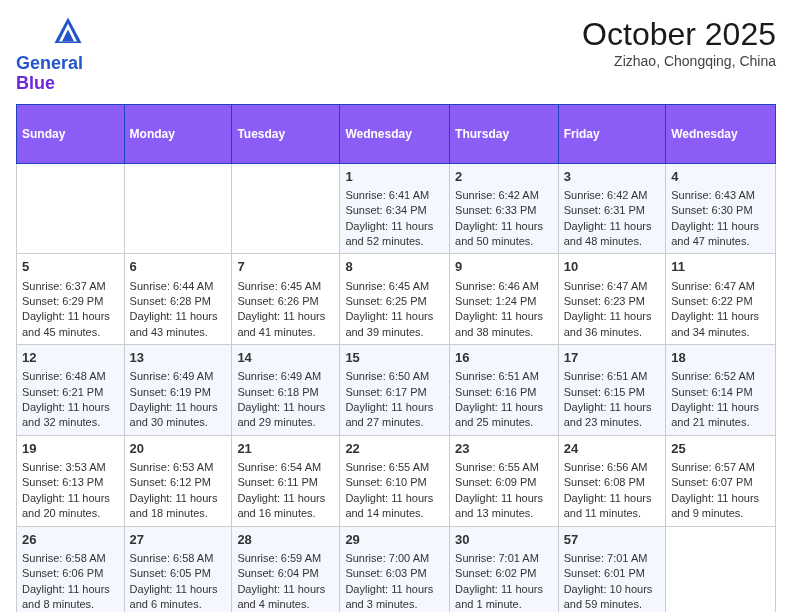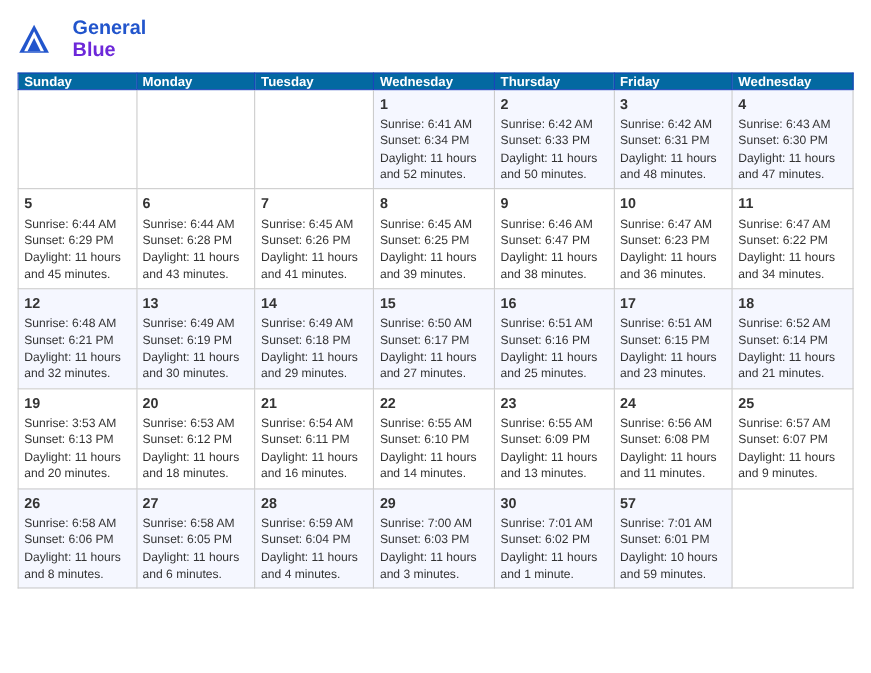--- a/index.html
+++ b/index.html
@@ -11,22 +11,23 @@
       padding: 16px;
     }
     .header {
       display: flex;
       justify-content: space-between;
       align-items: flex-start;
       margin-bottom: 10px;
     }
     .logo {
       display: flex;
-      align-items: center;
-      gap: 20px;
+      align-items: flex-end;
+      gap: 8px;
+      flex-direction: column;
     }
     .logo-text {
       font-size: 18px;
       font-weight: bold;
       color: #1a1a1a;
       line-height: 1.1;
     }
     .logo-text span {
       color: #2255cc;
     }
@@ -45,24 +46,24 @@
     .location {
       font-size: 14px;
       color: #444;
     }
     table {
       width: 100%;
       border-collapse: collapse;
       font-size: 11px;
     }
     thead tr th {
-      background-color: #0369a1;
+      background-color: #8b5cf6;
       color: #fff;
       text-align: left;
-      padding: 0 5px;
+      padding: 22px 5px;
       font-size: 12px;
       font-weight: bold;
       border: 1px solid #1a44bb;
     }
     tbody tr td {
       vertical-align: top;
       border: 1px solid #ccc;
       padding: 4px 5px;
       width: 113px;
       min-height: 75px;
@@ -98,20 +99,24 @@
     <svg class="logo-icon" viewBox="0 0 40 40">
       <polygon points="20,2 38,36 2,36" fill="#2255cc"></polygon>
       <polygon points="20,10 32,34 8,34" fill="#fff"></polygon>
       <polygon points="20,18 28,34 12,34" fill="#2255cc"></polygon>
     </svg>
     <div class="logo-text">
       <div><span>General</span></div>
       <div style="color:#6d28d9;">Blue</div>
     </div>
   </div>
+  <div class="title-block">
+    <div class="month-title">October 2025</div>
+    <div class="location">Zizhao, Chongqing, China</div>
+  </div>
 </div>
 
 <table>
   <thead>
     <tr>
     <th>Sunday</th>
         <th>Monday</th>
         <th>Tuesday</th>
         <th>Wednesday</th>
         <th>Thursday</th>
@@ -145,21 +150,21 @@
         <td>
           <span class="day-num">4</span>
           <div class="day-info">Sunrise: 6:43 AM
 Sunset: 6:30 PM
 Daylight: 11 hours and 47 minutes.</div>
         </td>
       </tr>
       <tr>
         <td>
           <span class="day-num">5</span>
-          <div class="day-info">Sunrise: 6:44 AM
+          <div class="day-info">Sunrise: 6:37 AM
 Sunset: 6:29 PM
 Daylight: 11 hours and 45 minutes.</div>
         </td>
         <td>
           <span class="day-num">6</span>
           <div class="day-info">Sunrise: 6:44 AM
 Sunset: 6:28 PM
 Daylight: 11 hours and 43 minutes.</div>
         </td>
         <td>
@@ -170,21 +175,21 @@
         </td>
         <td>
           <span class="day-num">8</span>
           <div class="day-info">Sunrise: 6:45 AM
 Sunset: 6:25 PM
 Daylight: 11 hours and 39 minutes.</div>
         </td>
         <td>
           <span class="day-num">9</span>
           <div class="day-info">Sunrise: 6:46 AM
-Sunset: 6:47 PM
+Sunset: 1:24 PM
 Daylight: 11 hours and 38 minutes.</div>
         </td>
         <td>
           <span class="day-num">10</span>
           <div class="day-info">Sunrise: 6:47 AM
 Sunset: 6:23 PM
 Daylight: 11 hours and 36 minutes.</div>
         </td>
         <td>
           <span class="day-num">11</span>

